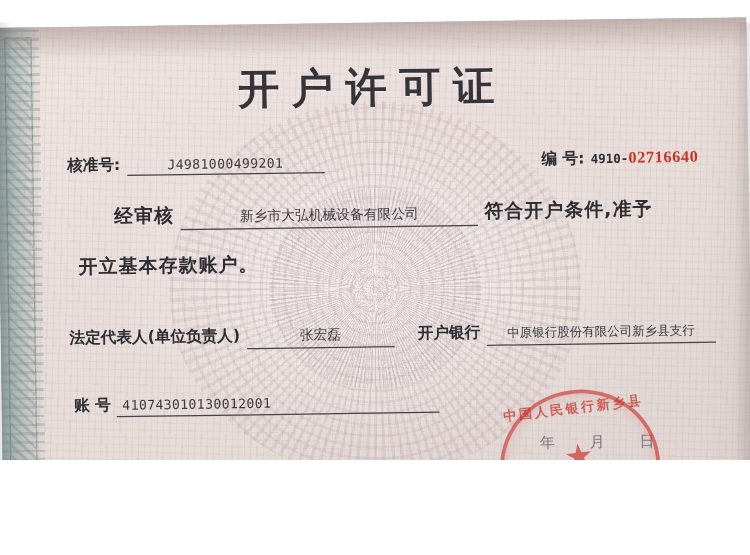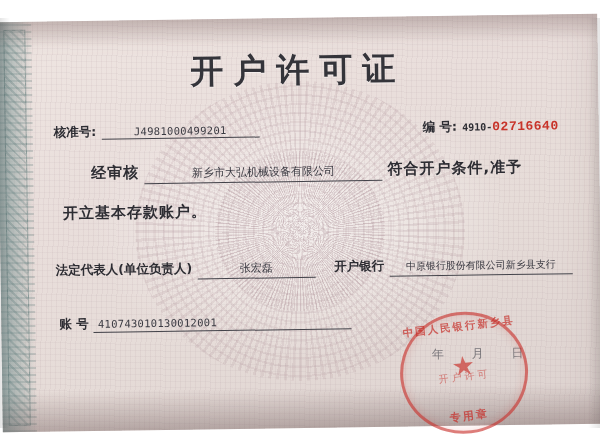--- a/index.html
+++ b/index.html
@@ -3,21 +3,21 @@
 <meta charset="utf-8">
 <style>
   html, body {
     margin: 0;
     padding: 0;
     background: #ffffff;
   }
   #page {
     position: relative;
     width: 600px;
-    height: 444px;
+    height: 368px;
     overflow: hidden;
     background: #ffffff;
     font-family: "DejaVu Sans", sans-serif;
   }
 
   
   .cert {
     position: absolute;
     left: 0;
     top: 18px;
@@ -146,21 +146,21 @@
   .ul { border-bottom: 1px solid #43434a; }
 
   
   #row-approval { left: 55px; top: 100px; }
   #row-approval .val { width: 150px; padding: 0 4px 1px 4px; }
 
   
   #row-number { right: 40px; top: 100px; }
   #row-number .num-red {
     color: #c8342a;
-    font-family: Liberation Mono, monospace;
+    font-family: Liberation Serif, serif;
     font-size: 13px;
     font-weight: bold;
     letter-spacing: 0.5px;
   }
   #row-number .num-pre {
     font-family: "DejaVu Sans Mono", monospace;
     font-size: 10px;
     font-weight: bold;
     color: #2d2d33;
   }

